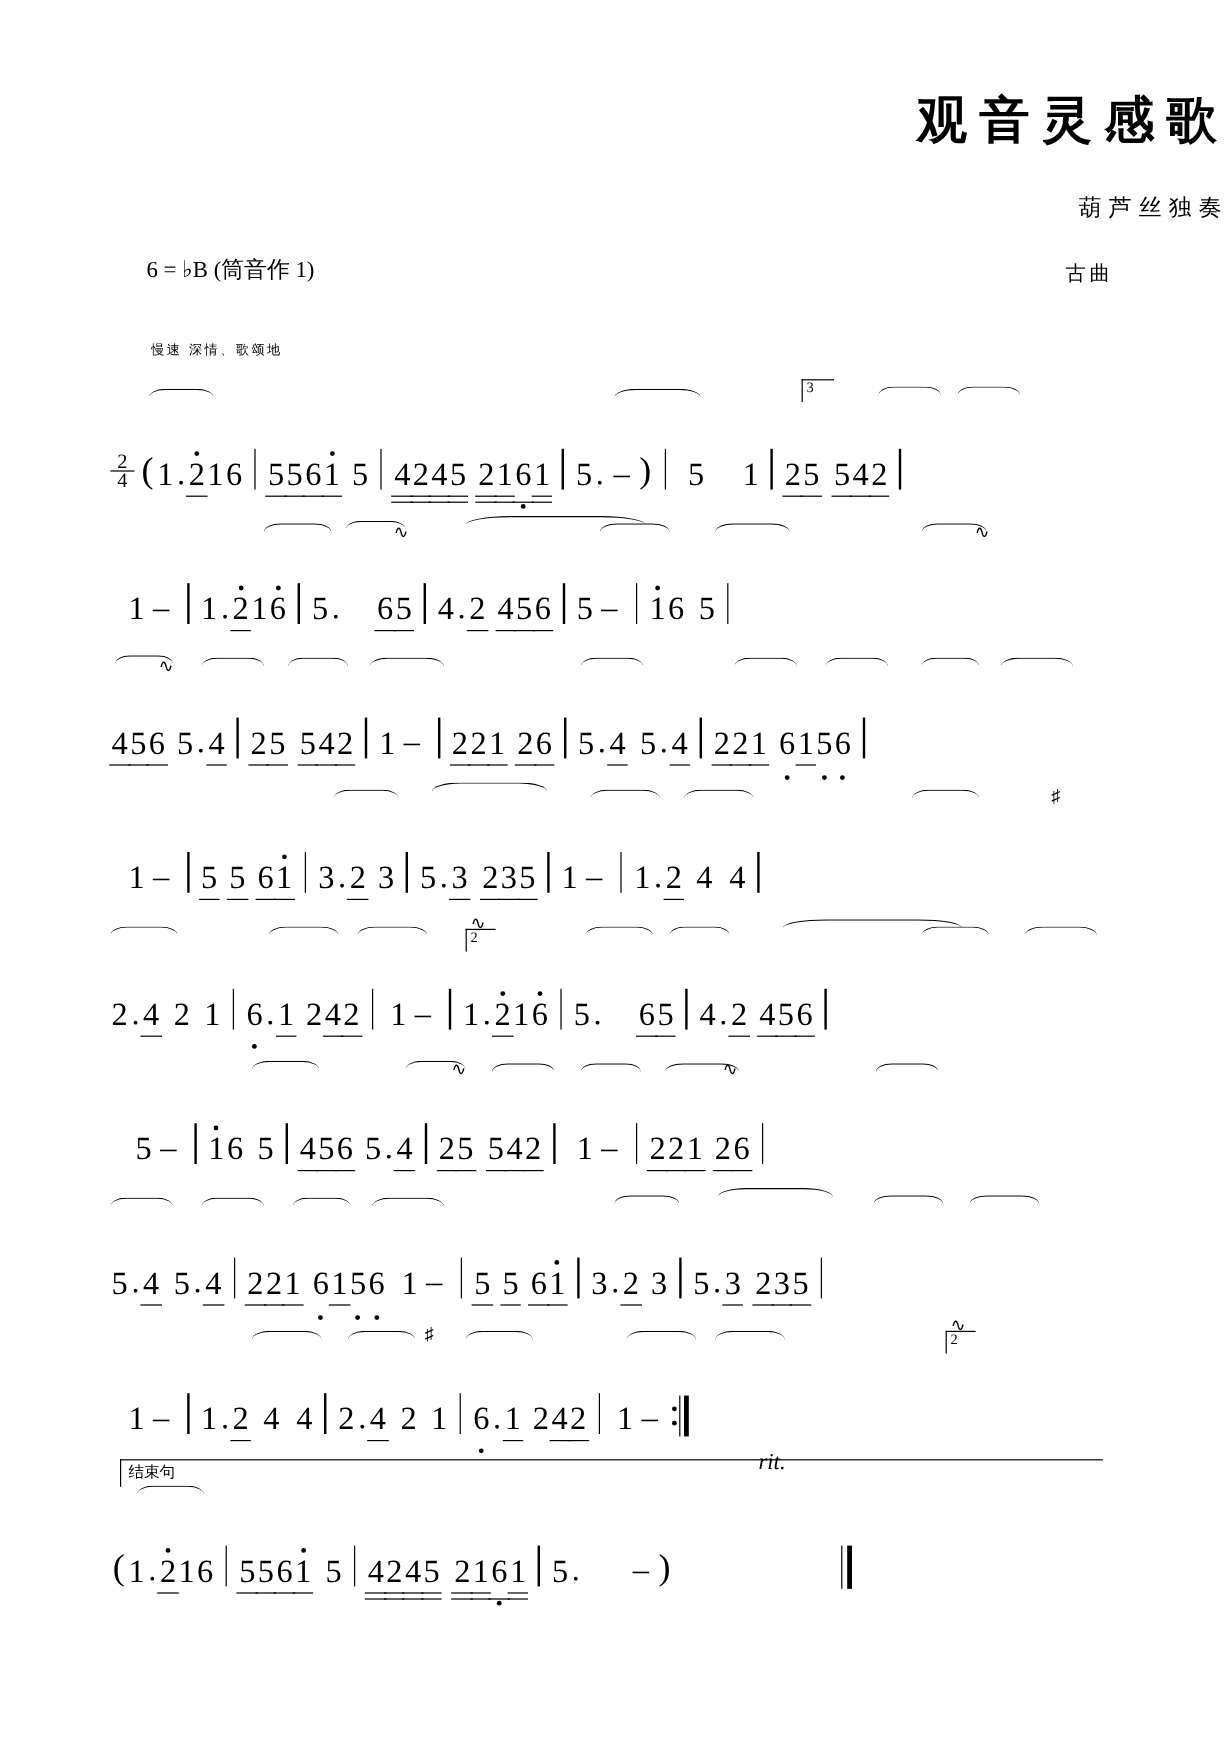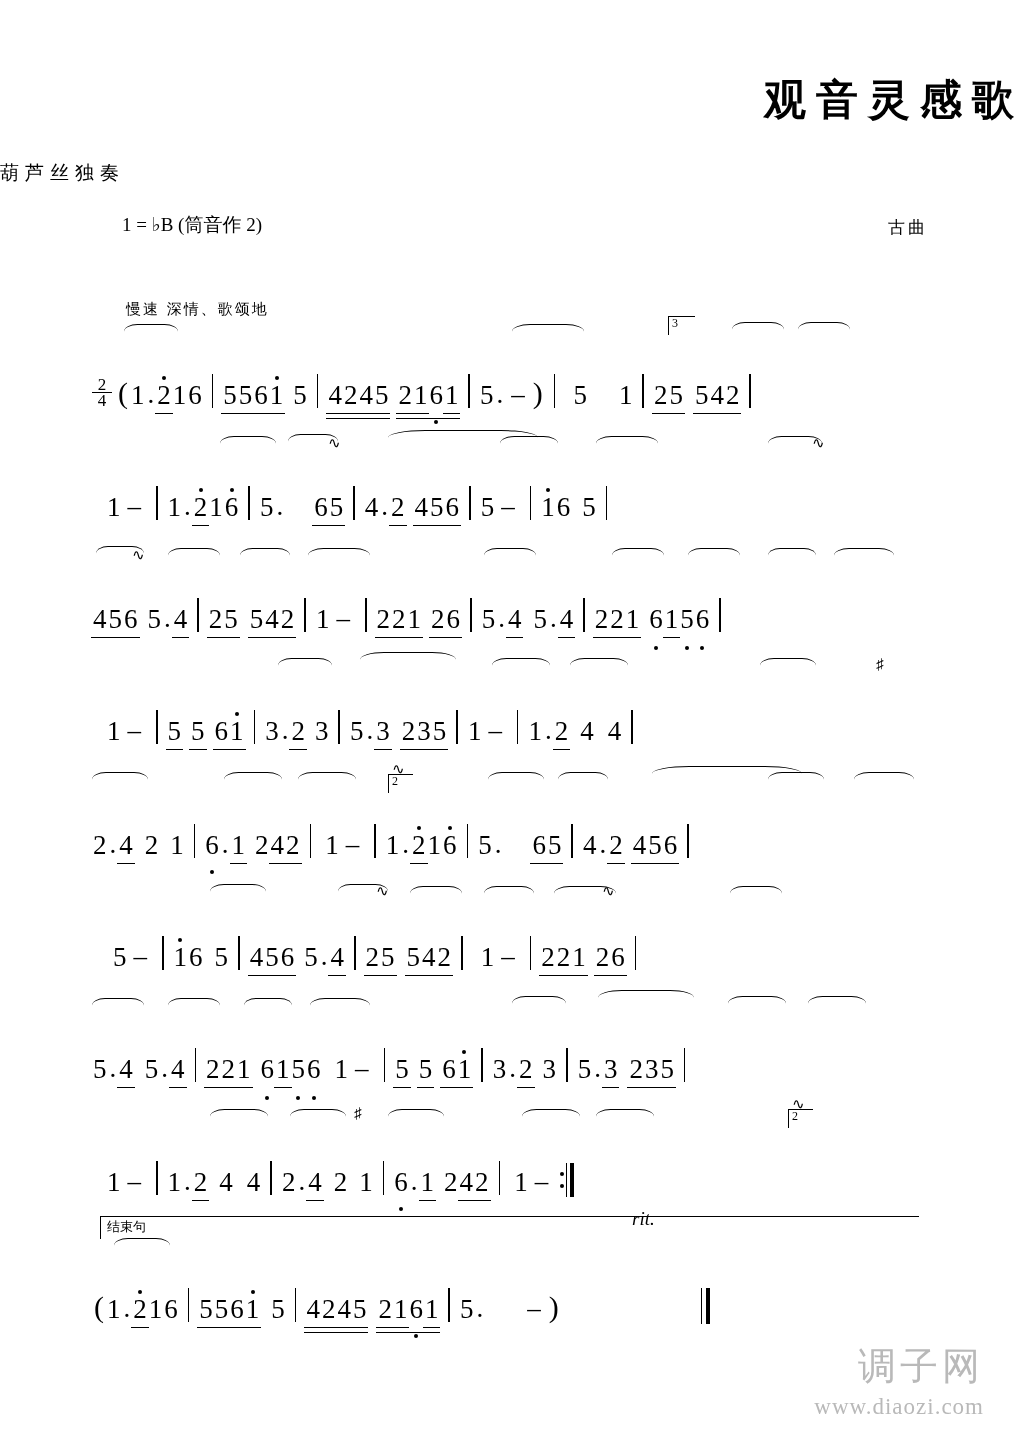--- a/index.html
+++ b/index.html
@@ -16,39 +16,39 @@
   .title{
     position:absolute;top:72px;left:0;width:1024px;
     text-align:right;
     font-family:"DejaVu Sans", sans-serif;
     font-size:42px;
     letter-spacing:10px;
     font-weight:600;
   }
   .subtitle{
     position:absolute;top:160px;left:0;width:1024px;
-    text-align:left;
+    text-align:right;
     font-family:"DejaVu Sans", sans-serif;
     font-size:19px;
     letter-spacing:6px;
   }
   .keysig{
     position:absolute;top:212px;left:122px;
     font-size:19px;
     font-family:"Liberation Serif", serif;
   }
   .composer{
     position:absolute;top:216px;right:96px;
     font-family:"DejaVu Sans", sans-serif;
     font-size:17px;letter-spacing:3px;
   }
   .tempo{
-    position:absolute;top:300px;left:126px;
+    position:absolute;top:284px;left:126px;
     font-family:"DejaVu Sans", sans-serif;
-    font-size:15px;letter-spacing:2px;
+    font-size:11px;letter-spacing:2px;
   }
 
   
   .system{
     position:absolute;left:92px;width:850px;
     height:80px;
   }
   .row{
     display:flex;align-items:flex-end;
     height:80px;
@@ -156,21 +156,21 @@
   .watermark .wm1{font-size:38px;letter-spacing:4px;font-family:"DejaVu Sans",sans-serif;}
   .watermark .wm2{font-size:23px;letter-spacing:1px;font-family:"Liberation Serif",serif;margin-top:2px;}
 </style>
 </head>
 <body>
 
 <div class="sheet">
 
   <div class="title">观音灵感歌</div>
   <div class="subtitle">葫芦丝独奏</div>
-  <div class="keysig">1 = ♭B (筒音作 2)</div>
+  <div class="keysig">6 = ♭B (筒音作 1)</div>
   <div class="composer">古曲</div>
   <div class="tempo">慢速 深情、歌颂地</div>
 
   <div class="system" style="top:330px;">
     <div class="slur" style="left:32px;top:-6px;width:54px;"></div>
     <div class="slur" style="left:420px;top:-6px;width:72px;"></div>
     <div class="slur" style="left:640px;top:-8px;width:52px;"></div>
     <div class="slur" style="left:706px;top:-8px;width:52px;"></div>
     <div class="volta" style="left:576px;top:-14px;width:26px;">
         <span>3</span>
@@ -590,18 +590,14 @@
       <span class="note u2">1</span>
       <span class="bar"></span>
       <span class="note">5</span>
         <span class="augdot">.</span>
       <span class="dash" style="margin-left:36px">–</span>
       <span class="paren">)</span>
       <span class="finalbar" style="position:relative;display:inline-block;margin-left:140px;"></span>
     </div>
   </div>
 
-  <div class="watermark">
-    <div class="wm1">调子网</div>
-    <div class="wm2">www.diaozi.com</div>
-  </div>
 
 </div>
 
 </body></html>

